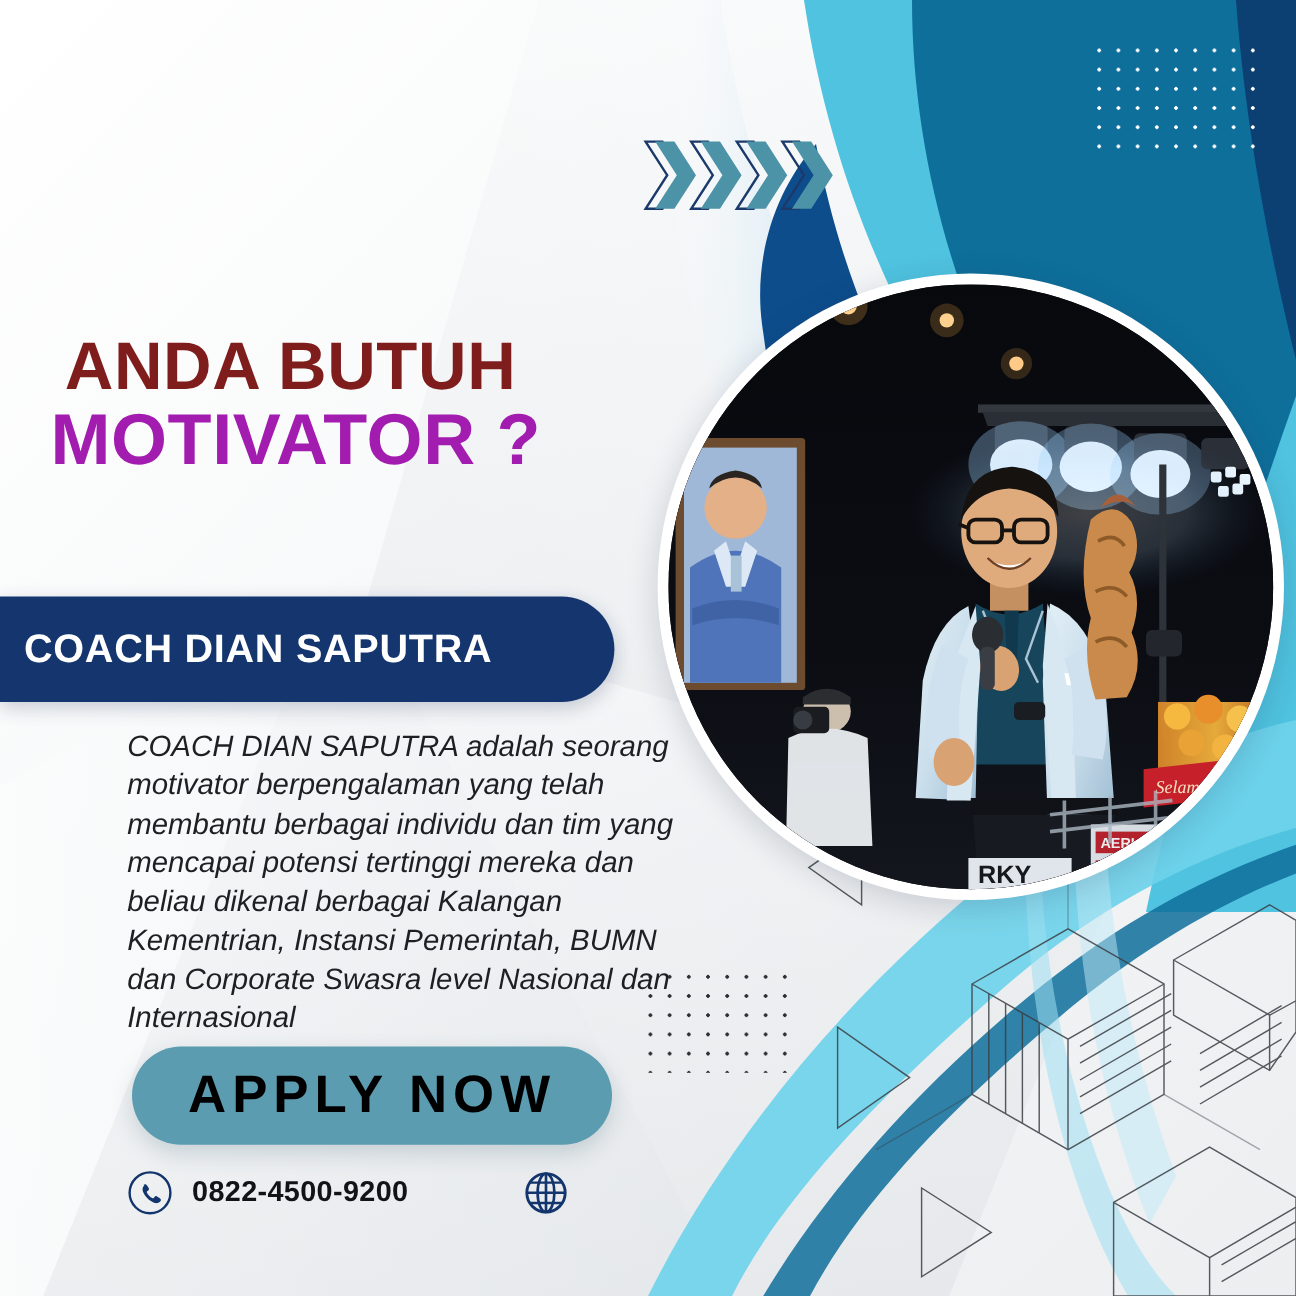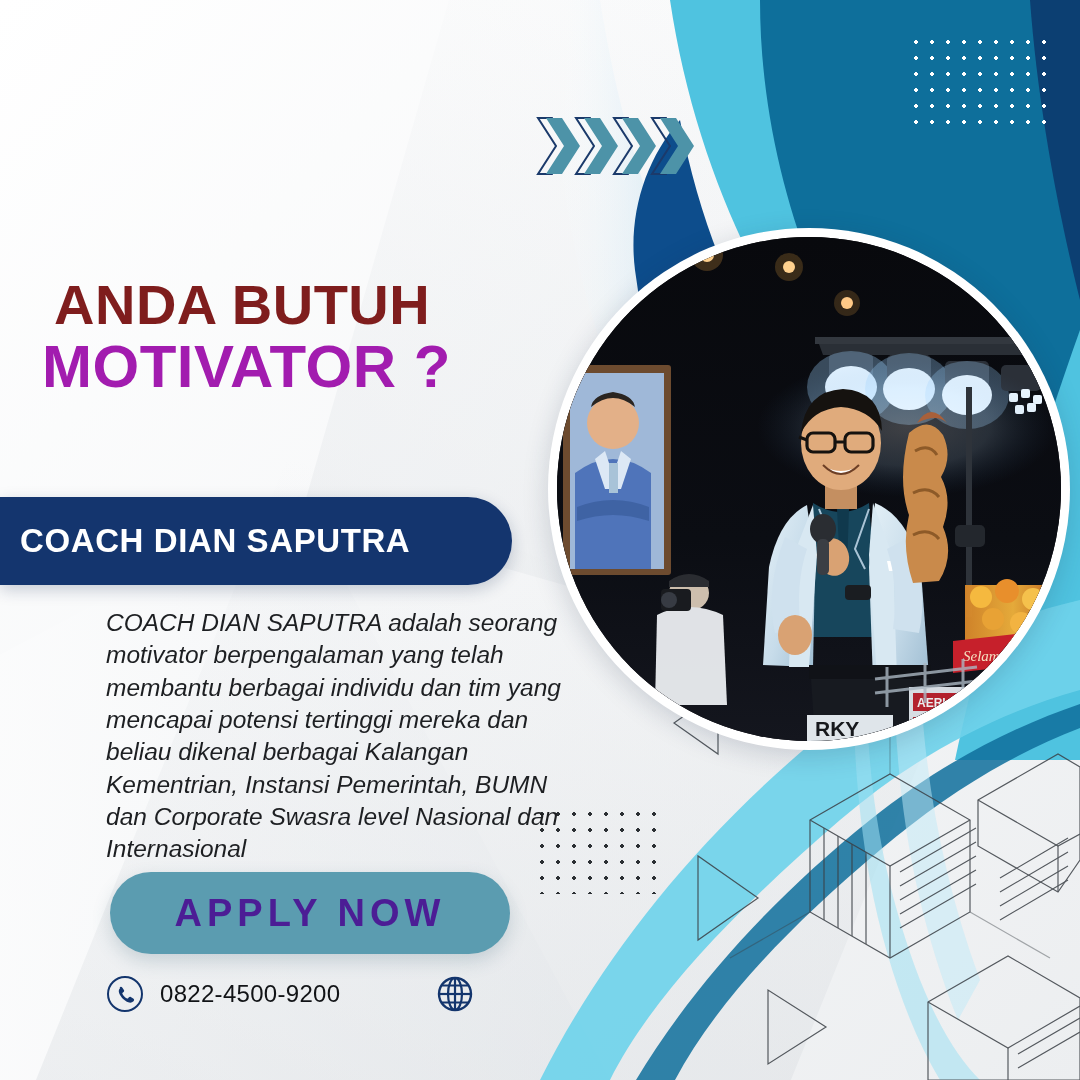--- a/index.html
+++ b/index.html
@@ -138,35 +138,35 @@
   .apply{
     position:absolute; left:110px; top:872px;
     width:400px; height:82px;
     background:#5b9cb0;
     border-radius:41px;
     display:flex; align-items:center; justify-content:center;
     box-shadow:0 7px 18px rgba(60,100,120,.22);
     cursor:pointer;
   }
   .apply span{
-    color:#4c1d95; font-size:38px; font-weight:bold; letter-spacing:5px;
+    color:#000000; font-size:44px; font-weight:bold; letter-spacing:5px;
   }
 
   
   .contact{
     position:absolute; left:106px; top:975px;
     display:flex; align-items:center; gap:0;
     width:700px;
   }
   .c-item{ display:flex; align-items:center; gap:16px; }
   .c-item.phone{ width:330px; }
   .c-ico{ width:38px; height:38px; flex:0 0 38px; }
   .c-ico svg{ display:block; width:100%; height:100%; }
   .c-txt{
-    font-size:24px; font-weight:normal; color:#111316; letter-spacing:.3px;
+    font-size:24px; font-weight:bold; color:#111316; letter-spacing:.3px;
   }
 </style>
 </head>
 <body>
 
 <div id="poster">
 
   <div class="bg-base"></div>
   <div class="facet facet-a"></div>
   <div class="facet facet-b"></div>

